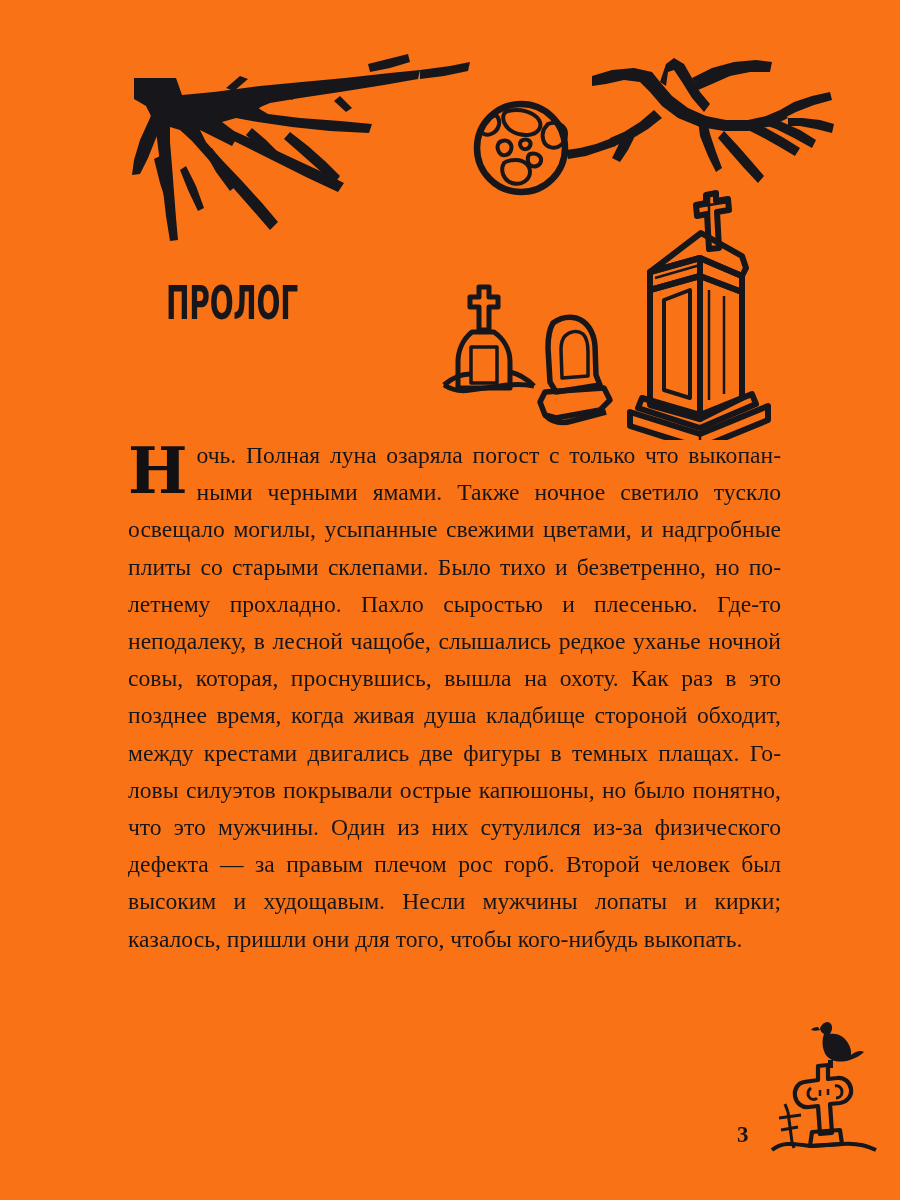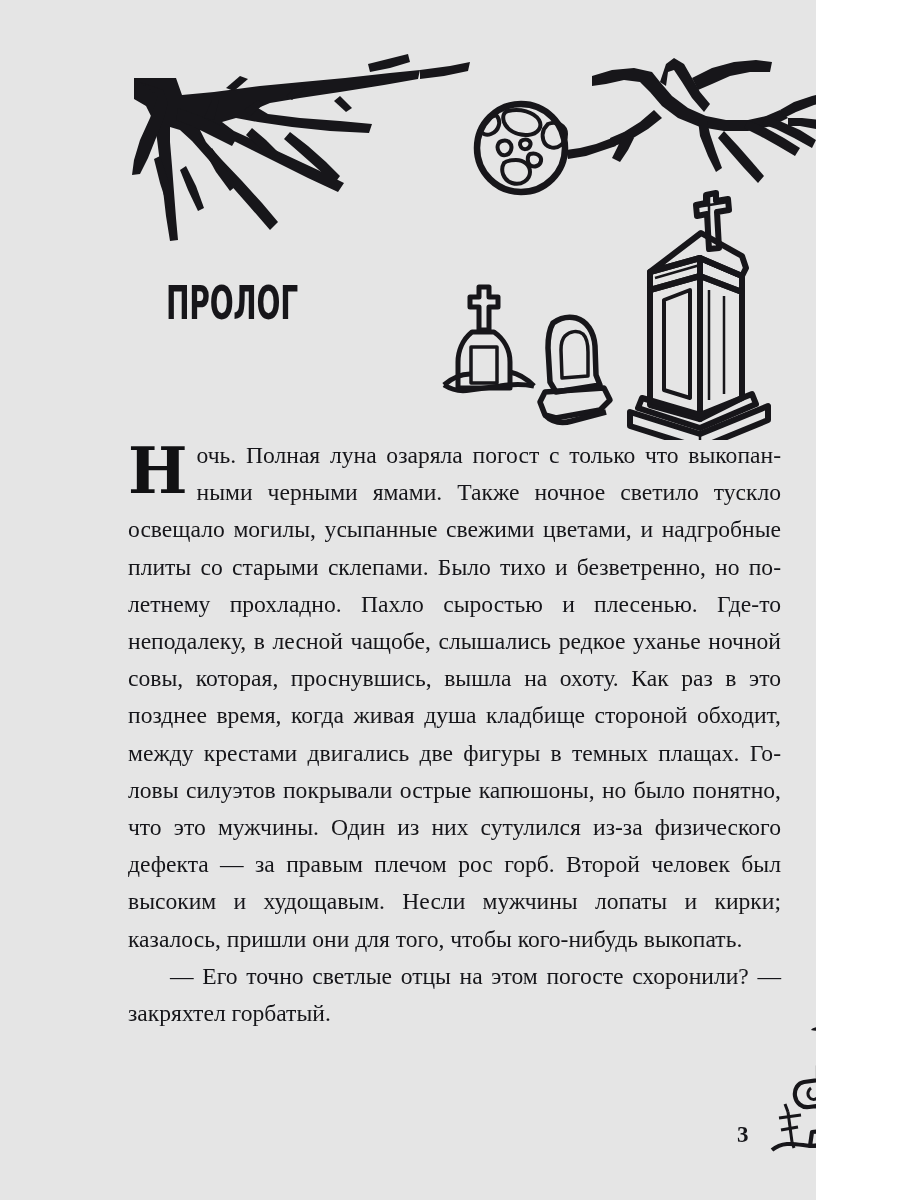--- a/index.html
+++ b/index.html
@@ -2,23 +2,23 @@
 <html><head>
 <meta charset="utf-8">
 <style>
   html, body {
     margin: 0;
     padding: 0;
     background: #ffffff;
   }
   .page {
     position: relative;
-    width: 816px;
+    width: 900px;
     height: 1200px;
-    background: #e5e5e5;
+    background: #f97316;
     overflow: hidden;
     font-family: "Liberation Serif", "DejaVu Serif", serif;
     color: #111111;
   }
 
   
   .illustration {
     position: absolute;
     left: 0;
     top: 0;
@@ -206,21 +206,20 @@
         <path d="M700,434 L700,448" stroke-width="2.5"></path>
       </g>
 
     </svg>
   </div>
 
   <div class="chapter-title">ПРОЛОГ</div>
 
   <div class="body-text">
     <p class="first"><span class="dropcap">Н</span><span>очь. Полная луна озаряла погост с только что выкопан­ными черными ямами. Также ночное светило тускло освещало могилы, усыпанные свежими цветами, и надгроб­ные плиты со старыми склепами. Было тихо и безветренно, но по-летнему прохладно. Пахло сыростью и плесенью. Где-то неподалеку, в лесной чащобе, слышались редкое уханье ноч­ной совы, которая, проснувшись, вышла на охоту. Как раз в это позднее время, когда живая душа кладбище стороной обходит, между крестами двигались две фигуры в темных плащах. Го­ловы силуэтов покрывали острые капюшоны, но было по­нятно, что это мужчины. Один из них сутулился из-за физического дефекта — за правым плечом рос горб. Второй человек был высоким и худощавым. Несли мужчины лопаты и кирки; казалось, пришли они для того, чтобы кого-нибудь выкопать.</span></p>
-    <p>— Его точно светлые отцы на этом погосте схоронили? — закряхтел горбатый.</p>
   </div>
 
   <div class="ornament">
     <svg width="110" height="152" viewBox="0 0 110 152" xmlns="http://www.w3.org/2000/svg">
 
       <g fill="#17161a">
         <path d="M50,28 C53,22 58,20 61,24 C63,27 62,31 60,34 C64,33 70,34 74,38
                  C79,43 82,50 81,55 C86,51 91,50 94,52 C91,55 86,58 80,60
                  C74,62 67,62 62,60 C58,58 55,55 54,51 C52,46 52,39 54,34
                  C52,33 50,31 50,28 Z"></path>

